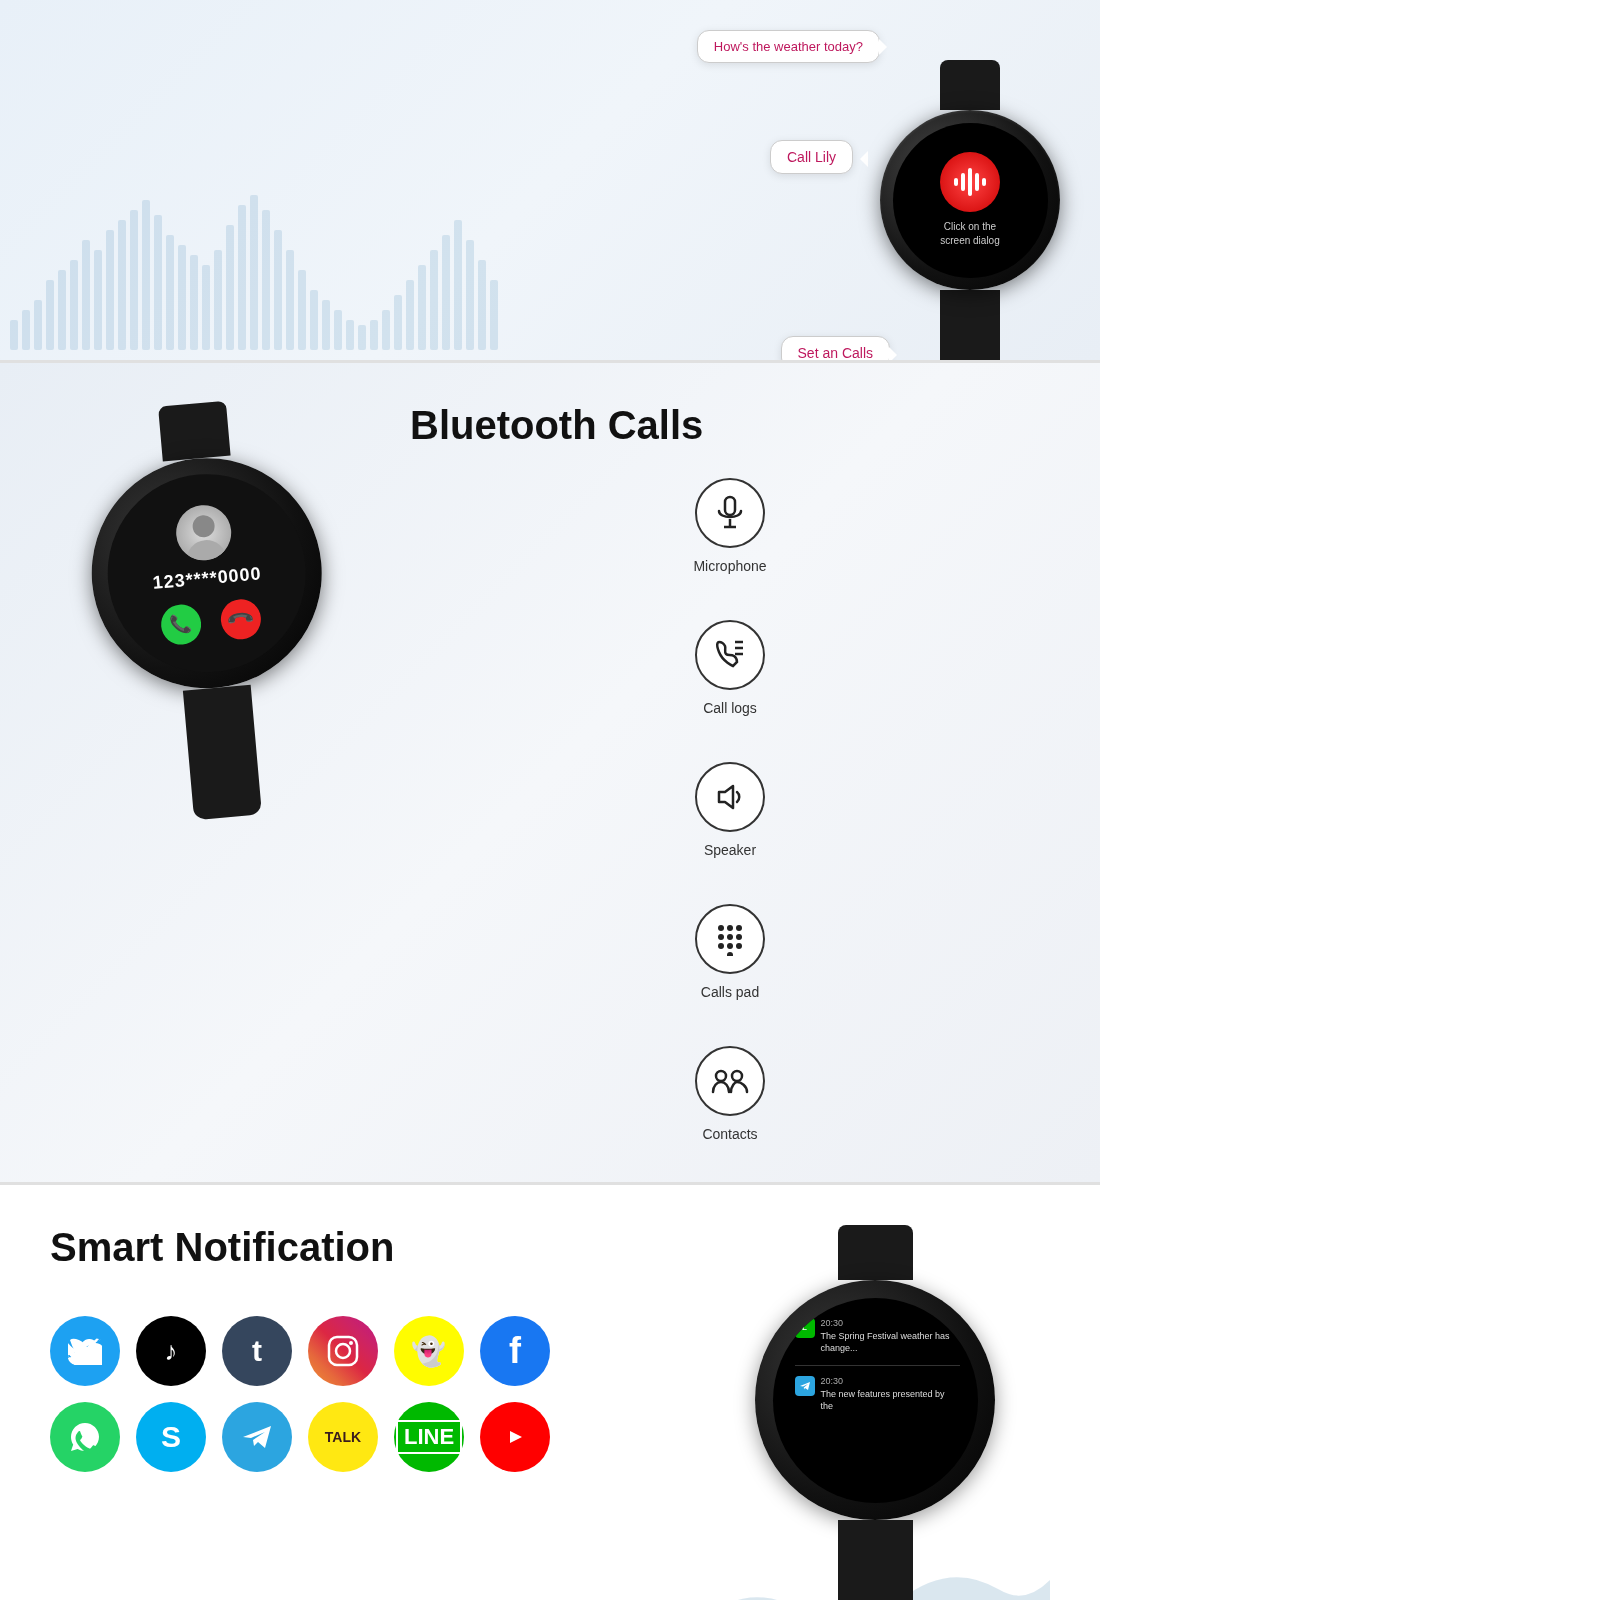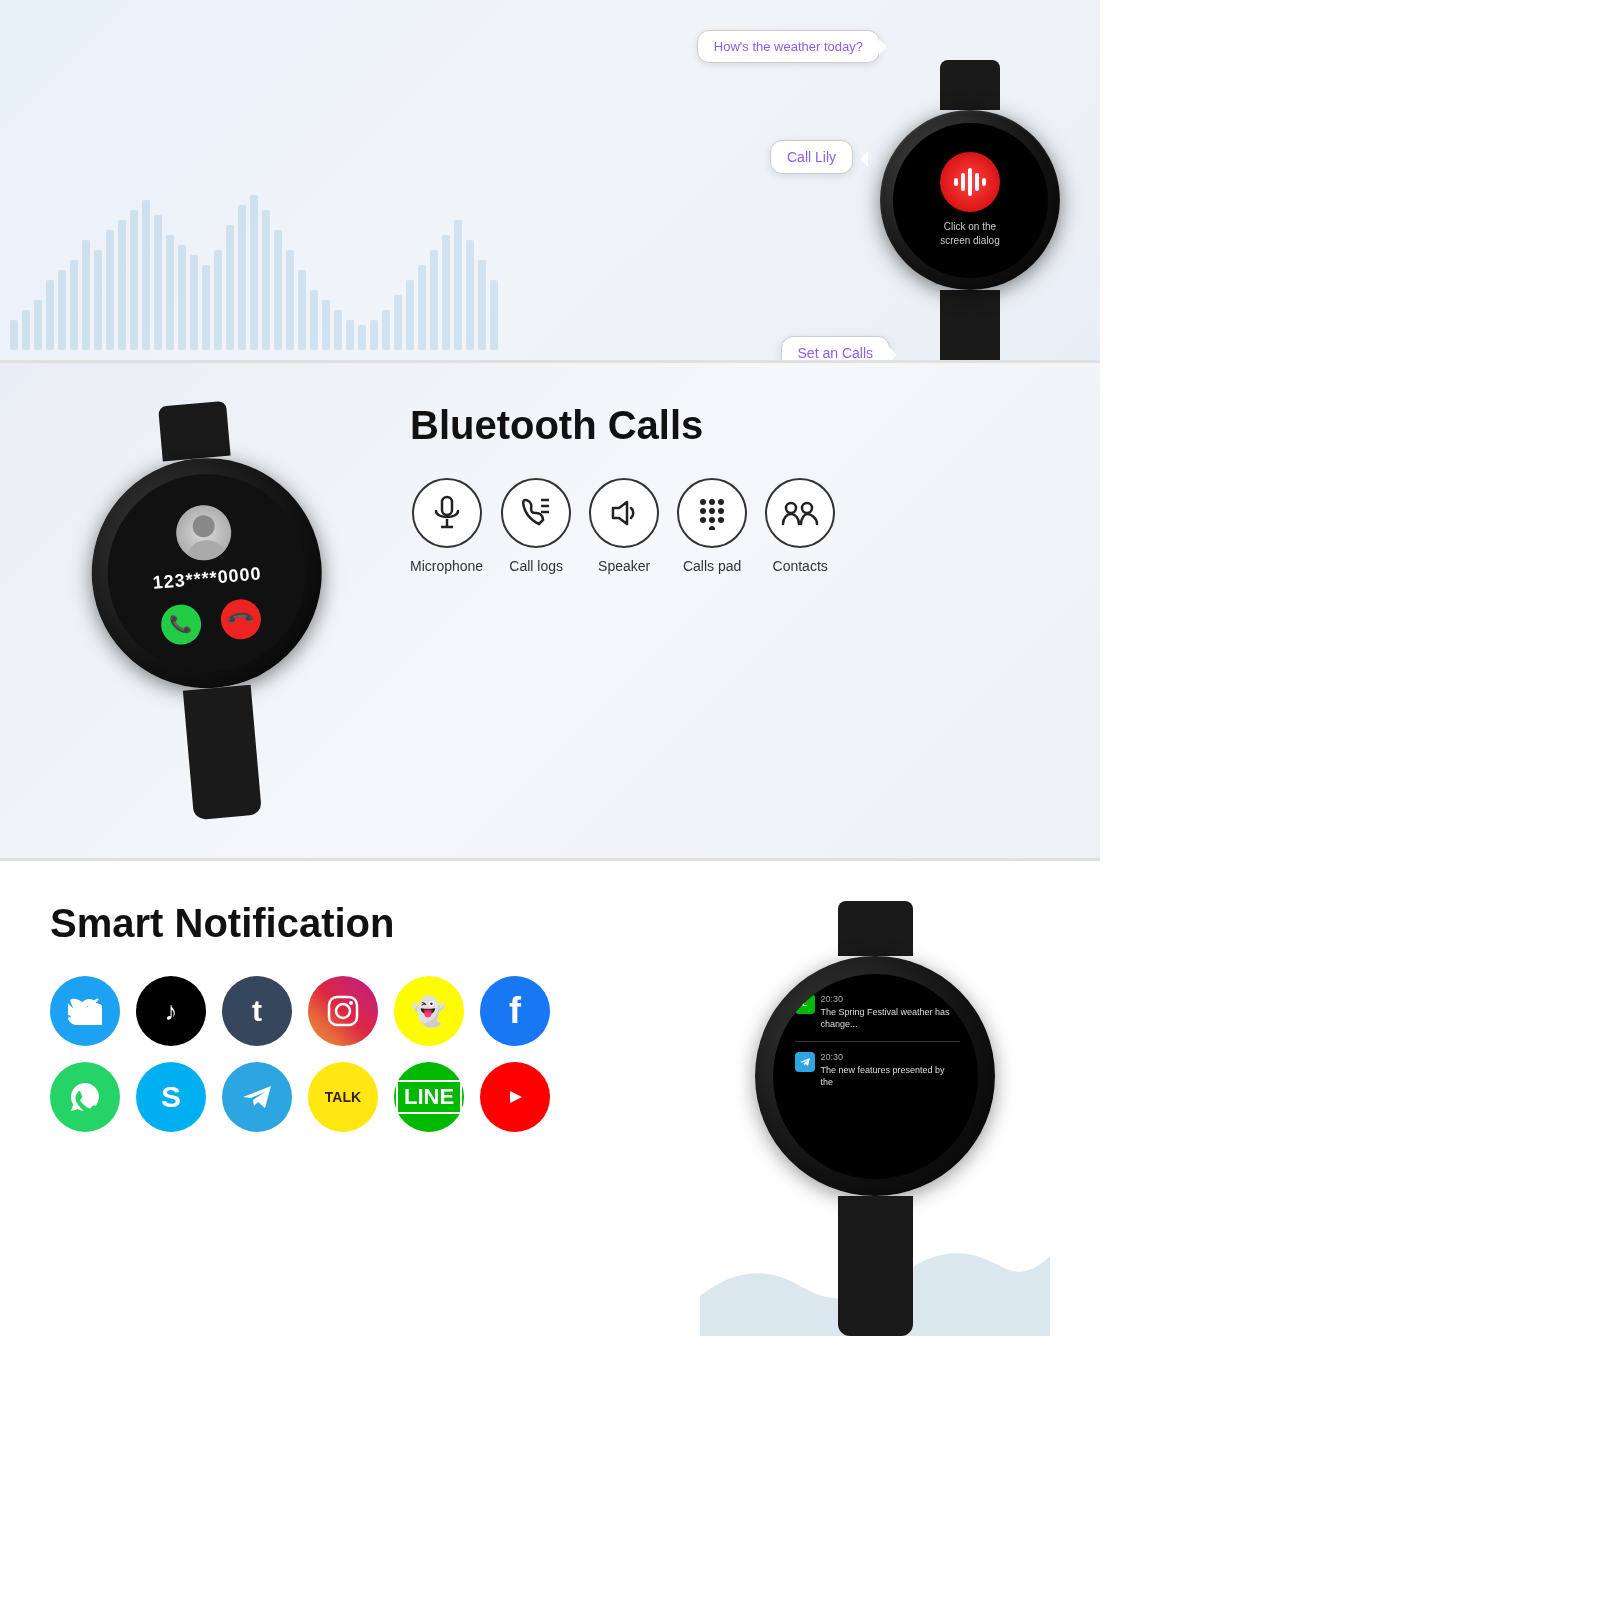--- a/index.html
+++ b/index.html
@@ -41,21 +41,21 @@
       position: absolute;
       right: 40px;
       top: 20px;
     }
     .speech-bubble {
       background: white;
       border: 1.5px solid #ccc;
       border-radius: 12px;
       padding: 8px 16px;
       font-size: 14px;
-      color: #8b5cf6;
+      color: #be185d;
       position: absolute;
       white-space: nowrap;
       box-shadow: 0 2px 8px rgba(0,0,0,0.1);
     }
     .speech-bubble::after {
       content: '';
       position: absolute;
       border: 8px solid transparent;
     }
     .bubble-top {
@@ -154,23 +154,24 @@
       flex: 1;
       padding-left: 40px;
     }
     .section-title {
       font-size: 40px;
       font-weight: 900;
       color: #111;
     }
     .bt-features {
       display: flex;
-      gap: 18px;
+      gap: 46px;
       margin-top: 30px;
       flex-wrap: wrap;
+      flex-direction: column;
     }
     .bt-feature {
       display: flex;
       flex-direction: column;
       align-items: center;
       gap: 10px;
     }
     .feature-icon-circle {
       width: 70px;
       height: 70px;
@@ -219,21 +220,21 @@
     }
     .notif-right {
       width: 350px;
       flex-shrink: 0;
       position: relative;
     }
     .section-notif-title {
       font-size: 40px;
       font-weight: 900;
       color: #111;
-      margin-bottom: 30px;
+      margin-bottom: 46px;
     }
     .social-grid {
       display: flex;
       flex-direction: column;
       gap: 16px;
     }
     .social-row {
       display: flex;
       gap: 16px;
     }

